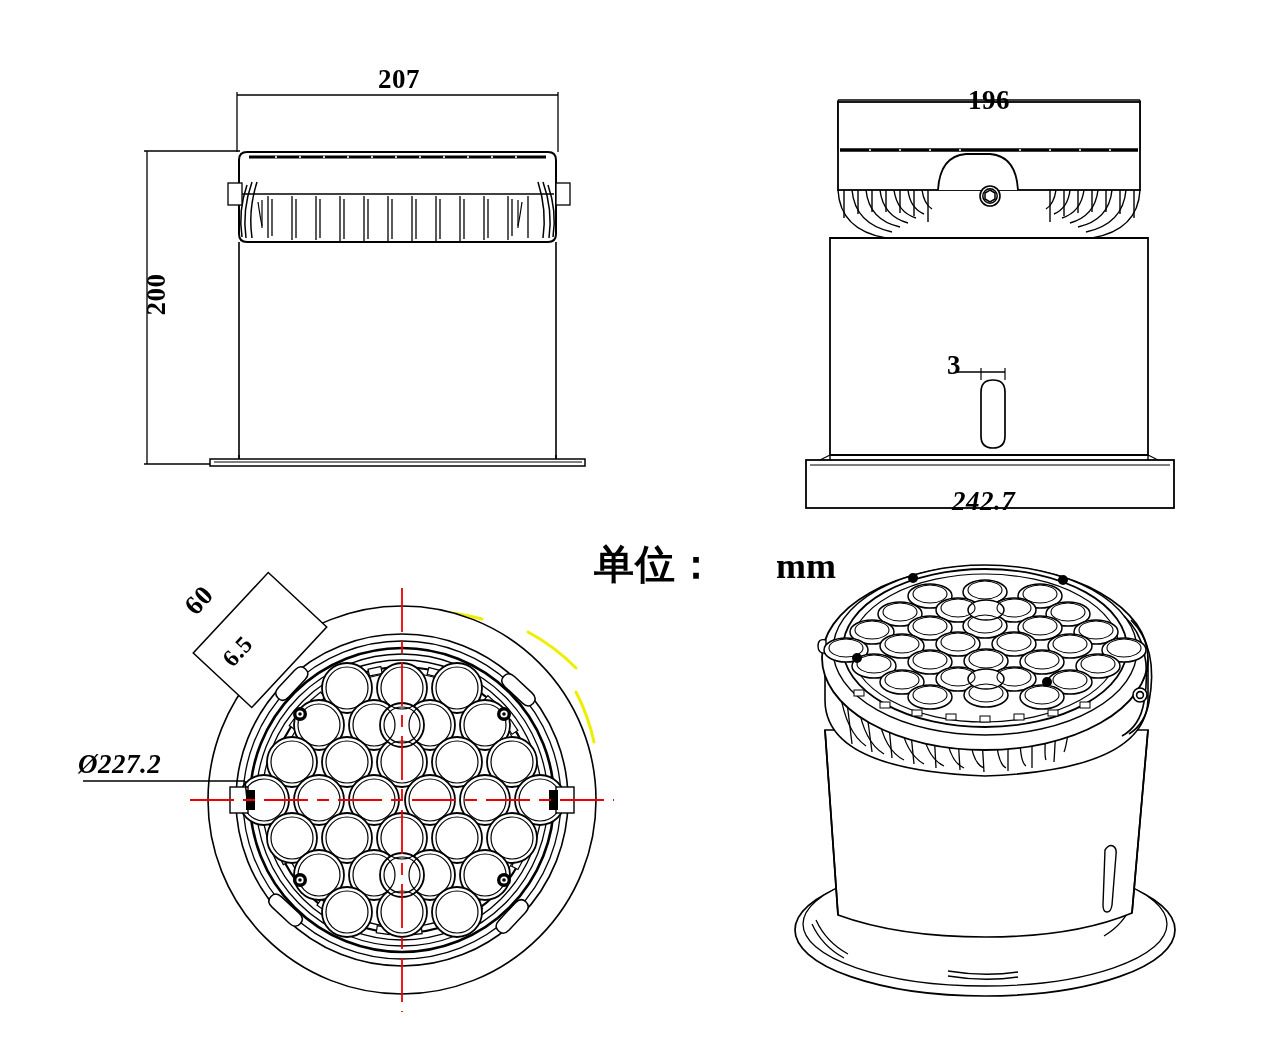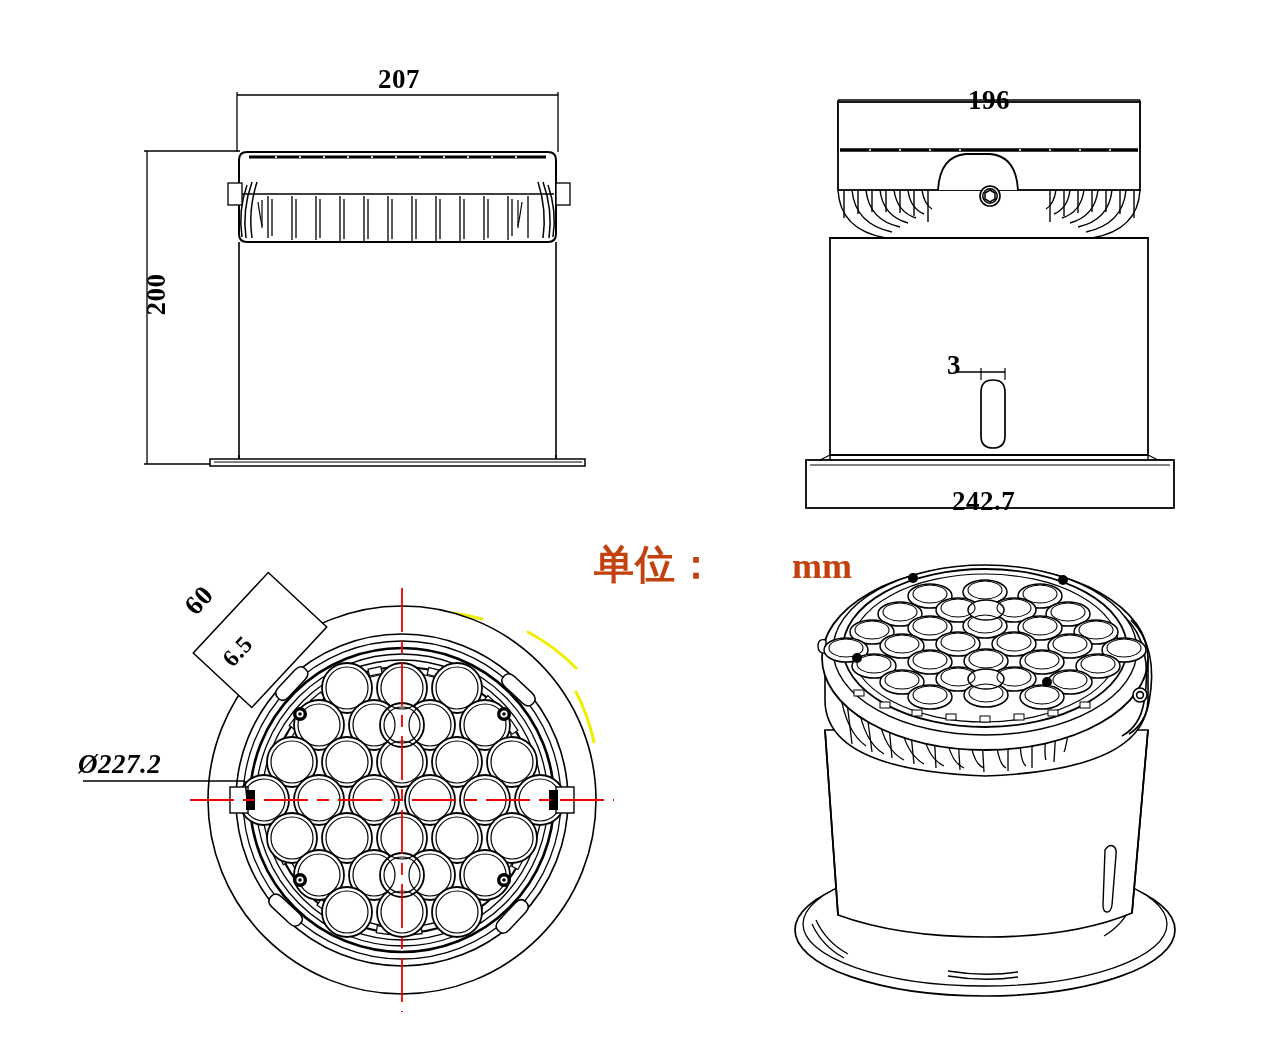--- a/index.html
+++ b/index.html
@@ -5,21 +5,21 @@
 <style>
   html,body{margin:0;padding:0;background:#ffffff;}
   body{width:1280px;height:1064px;position:relative;overflow:hidden;
        font-family:"Liberation Serif", serif;color:#111;}
   .stage{position:absolute;inset:0;width:1280px;height:1064px;}
   svg.drawing{position:absolute;left:0;top:0;width:1280px;height:1064px;}
   .lbl{position:absolute;white-space:nowrap;font-family:"Liberation Serif", serif;
        font-weight:700;color:#000;letter-spacing:0.5px;}
   .dim{font-size:27px;}
   .dim-sm{font-size:24px;}
-  .unit-note{position:absolute;white-space:nowrap;color:#c2410c;font-weight:700;
+  .unit-note{position:absolute;white-space:nowrap;color:#000000;font-weight:700;
        font-family:"Liberation Serif", serif;}
   .unit-cn{font-size:40px;letter-spacing:1px;}
   .rot90{transform:rotate(-90deg);transform-origin:center center;}
   .rotneg45{transform:rotate(-47deg);transform-origin:center center;}
 </style>
 </head>
 <body>
 
 <div class="stage">
 
@@ -605,24 +605,24 @@
   </svg>
 
   <div class="lbl dim" style="left:378px;top:64px;">207</div>
 
   <div class="lbl dim rot90" style="left:126px;top:279px;width:60px;text-align:center;">200</div>
 
   <div class="lbl dim" style="left:968px;top:73px;margin-top:12px;">196</div>
 
   <div class="lbl dim" style="left:947px;top:350px;">3</div>
 
-  <div class="lbl dim" style="left:952px;top:486px;">242.7</div>
+  <div class="lbl dim" style="left:952px;top:486px;font-style:italic;">242.7</div>
 
   <div class="lbl dim" style="left:78px;top:749px;font-style:italic;">Ø227.2</div>
 
   <div class="lbl dim rotneg45" style="left:185px;top:585px;">60</div>
 
   <div class="lbl dim-sm rotneg45" style="left:222px;top:638px;">6.5</div>
 
   <div class="unit-note unit-cn" style="left:594px;top:537px;">单位：</div>
-  <div class="unit-note" style="left:792px;top:545px;font-size:36px;">mm</div>
+  <div class="unit-note" style="left:776px;top:545px;font-size:36px;">mm</div>
 
 </div>
 
 </body></html>

